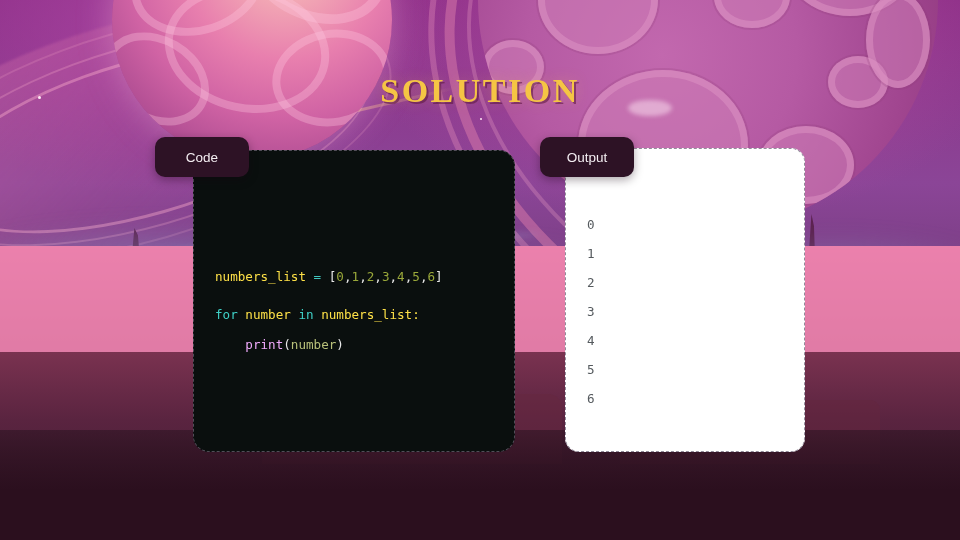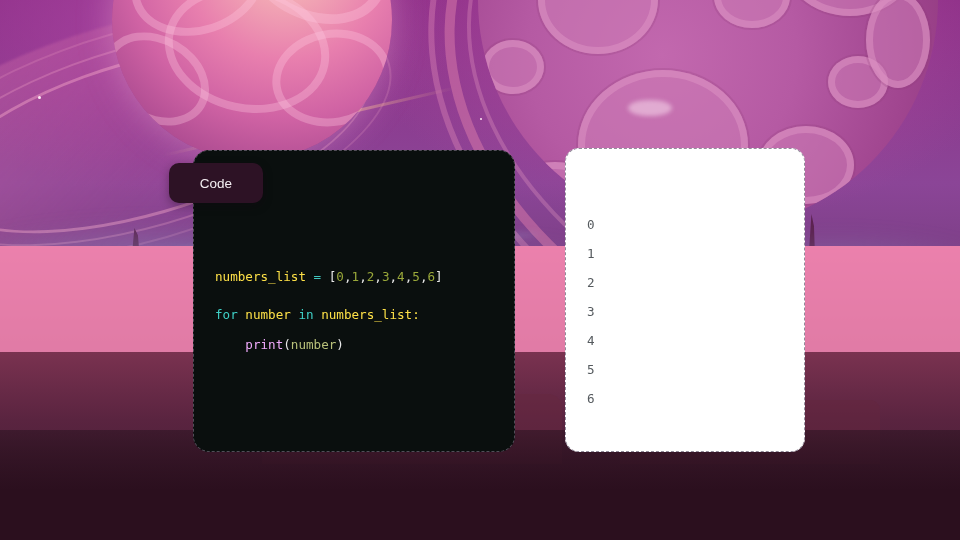--- a/index.html
+++ b/index.html
@@ -164,21 +164,21 @@
   }
 
   
   .tab{
     position:absolute;height:40px;border-radius:10px;
     background:#2d1225;color:#f4eef2;
     font-size:13.5px;display:flex;align-items:center;justify-content:center;
     box-shadow:0 3px 10px rgba(20,5,16,.35);
     z-index:5;
   }
-  #tab-code{left:169px;top:137px;width:94px;margin-top:26px;}
+  #tab-code{left:155px;top:137px;width:94px;}
   #tab-output{left:540px;top:137px;width:94px;}
 
   .code-panel{
     position:absolute;left:193px;top:150px;width:322px;height:302px;
     background:#0a0f0e;border-radius:16px;
     outline:1px dashed rgba(140,130,150,.55);outline-offset:-1px;
     z-index:3;overflow:hidden;
   }
   .code-body{
     position:absolute;left:22px;top:112px;right:10px;
@@ -269,28 +269,32 @@
   <div class="ridge-line"></div>
   <div class="ground-near"></div>
   <div class="mesa"></div>
   <div class="mesa2"></div>
   <div class="ground-dark"></div>
 
   <div class="star" style="left:38px;top:96px;width:3px;height:3px;"></div>
   <div class="star" style="left:404px;top:232px;width:3px;height:3px;"></div>
   <div class="star" style="left:480px;top:118px;width:2px;height:2px;"></div>
 
+  <div class="title">SOLUTION</div>
 
   <div class="tab" id="tab-code">
     <span>Code</span>
   </div>
   <div class="code-panel">
     <div class="code-body" id="code-body"><div><span class="c-plain">numbers_list </span><span class="c-op">= </span><span class="c-br">[</span><span class="c-num">0</span><span class="c-br">,</span><span class="c-num">1</span><span class="c-br">,</span><span class="c-num">2</span><span class="c-br">,</span><span class="c-num">3</span><span class="c-br">,</span><span class="c-num">4</span><span class="c-br">,</span><span class="c-num">5</span><span class="c-br">,</span><span class="c-num">6</span><span class="c-br">]</span></div><div style="line-height: 8px;">&nbsp;</div><div><span class="c-kw">for </span><span class="c-plain">number </span><span class="c-kw">in </span><span class="c-plain">numbers_list:</span></div><div><span class="c-plain">    </span><span class="c-fn">print</span><span class="c-br">(</span><span class="c-arg">number</span><span class="c-br">)</span></div></div>
   </div>
 
+  <div class="tab" id="tab-output">
+    <span>Output</span>
+  </div>
   <div class="out-panel">
     <div class="out-body" id="out-body">
         <div>0</div>
         <div>1</div>
         <div>2</div>
         <div>3</div>
         <div>4</div>
         <div>5</div>
         <div>6</div>
       </div>

